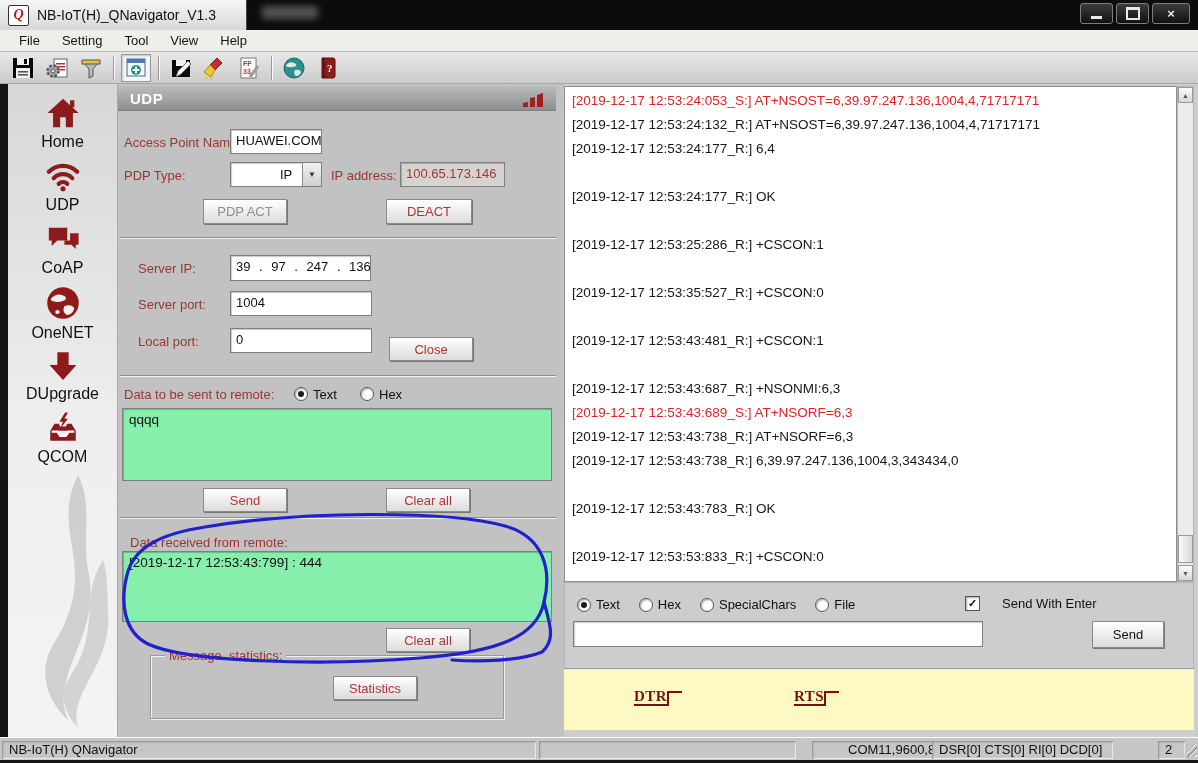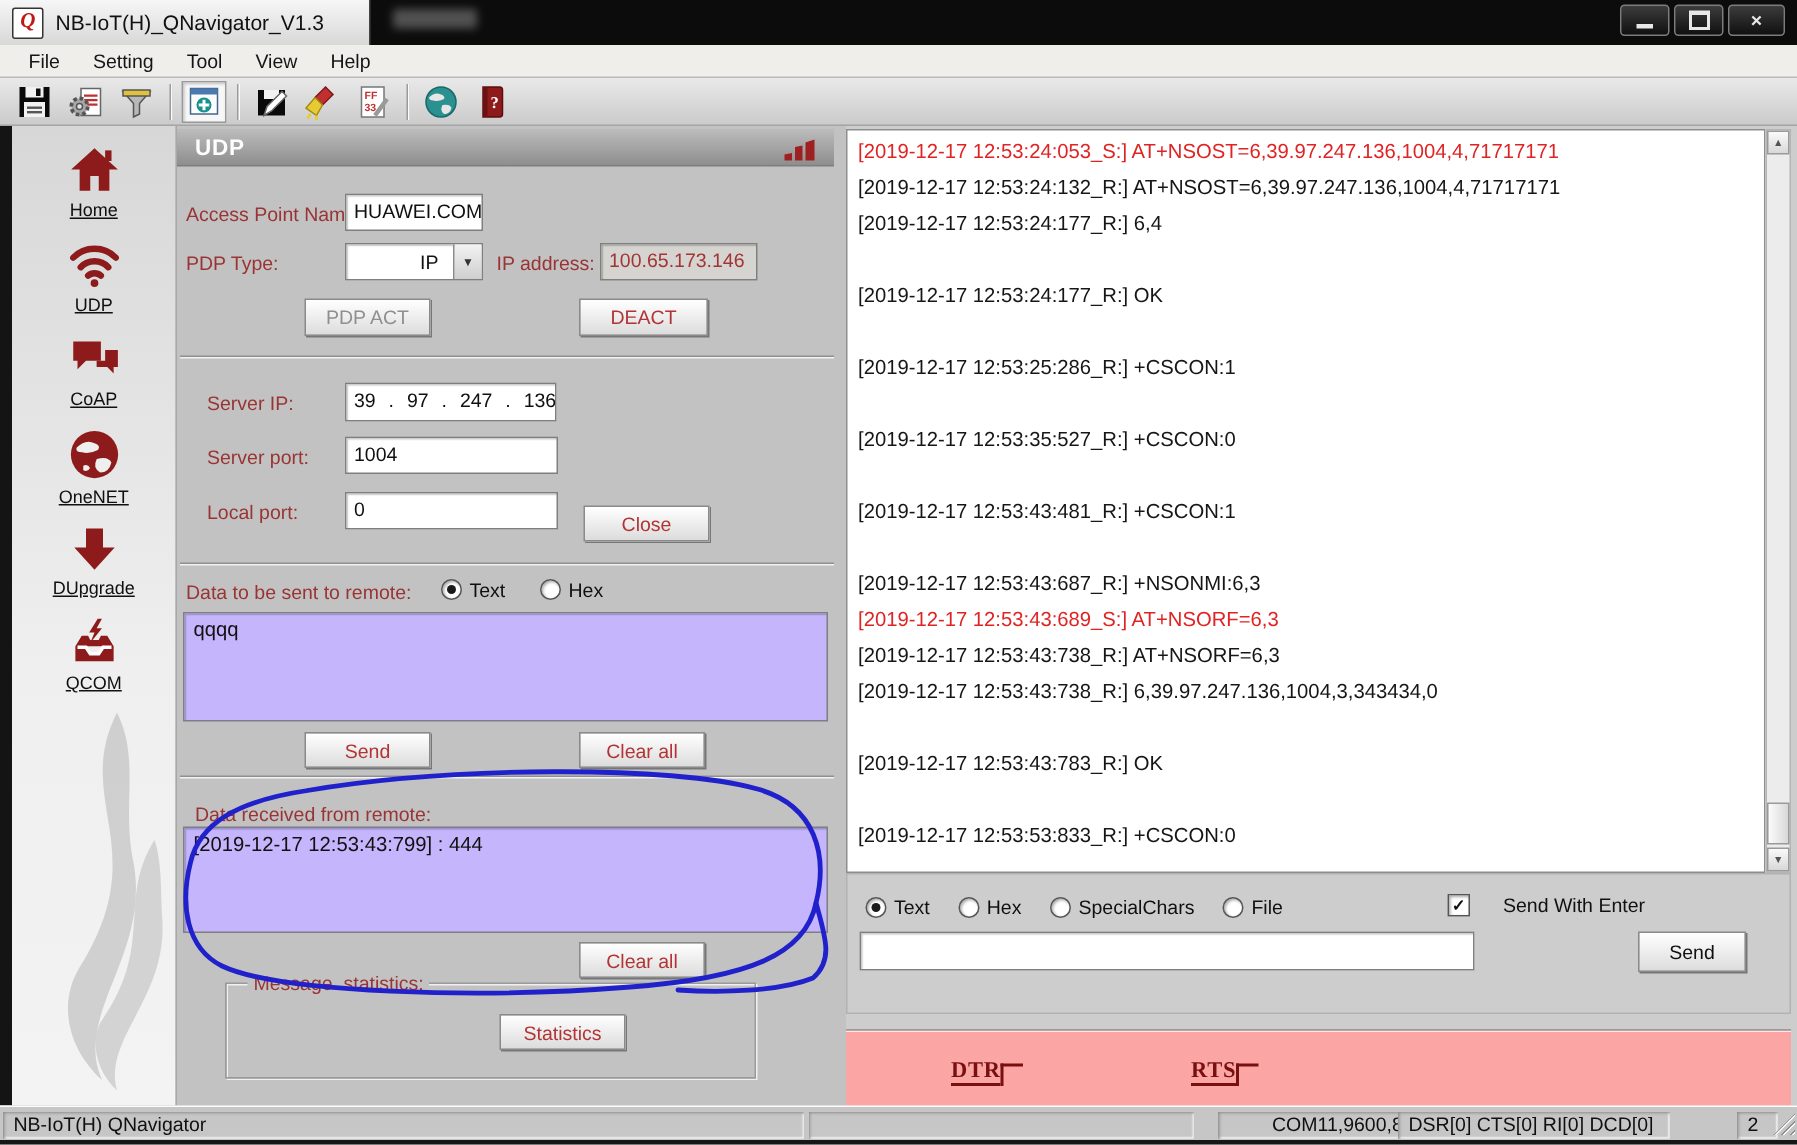--- a/index.html
+++ b/index.html
@@ -35,21 +35,21 @@
   .tbtn.pressed{background:#f7f7f7;border:1px solid #999;box-shadow:inset 1px 1px 2px #c2c2c2;box-sizing:border-box;}
   .tsep{width:1px;height:24px;background:#9a9a9a;border-right:1px solid #fbfbfb;margin:0 6px 0 3px;}
   
   .left-strip{position:absolute;left:0;top:84px;width:8px;height:653px;background:#141414;}
   .sidebar{position:absolute;left:8px;top:84px;width:110px;height:653px;
     background:linear-gradient(180deg,#d7d7d7,#efefef 55%,#f3f3f3);border-right:1px solid #a8a8a8;box-sizing:border-box;}
   .flame{position:absolute;left:0;bottom:2px;}
   .nav{position:relative;padding-top:12px;}
   .nav-item{height:63px;display:flex;flex-direction:column;align-items:center;justify-content:flex-start;cursor:pointer;}
   .nav-item svg{display:block;}
-  .nav-label{font-size:12px;color:#101010;margin-top:3px;text-decoration:underline;}
+  .nav-label{font-size:16px;color:#101010;margin-top:3px;}
   
   .udp-panel{position:absolute;left:118px;top:84px;width:440px;height:653px;background:#c2c2c2;}
   .panel-header{position:absolute;left:0;top:2px;width:438px;height:24px;
     background:linear-gradient(180deg,#bcbcbc,#8e8e8e);display:flex;align-items:center;
     border-bottom:1px solid #7f7f7f;}
   .panel-title{color:#fdfdfd;font-weight:bold;font-size:15px;padding-left:12px;letter-spacing:.5px;}
   .panel-header svg{position:absolute;right:10px;top:6px;}
   .lbl{position:absolute;font-size:13px;color:#9a3434;}
   .inp{position:absolute;background:#fff;border:1px solid #7f7f7f;box-sizing:border-box;
     font-size:13px;color:#101010;padding:3px 5px;box-shadow:inset 1px 1px 1px rgba(0,0,0,.22);overflow:hidden;white-space:pre;}
@@ -63,21 +63,21 @@
     box-shadow:inset 1px 1px 1px rgba(0,0,0,.22);display:flex;align-items:center;padding-left:44px;}
   .select-value{flex:1;font-size:13px;padding-left:5px;}
   .select-arrow{width:18px;height:100%;background:linear-gradient(180deg,#f2f2f2,#cfcfcf);
     border-left:1px solid #8a8a8a;display:flex;align-items:center;justify-content:center;
     font-size:8px;color:#333;}
   .radio{display:inline-block;width:12px;height:12px;border-radius:50%;background:#fff;
     border:1px solid #555;box-shadow:inset 1px 1px 2px #aaa;position:relative;vertical-align:-2px;}
   .radio.sel::after,.radio-item.sel .radio::after{content:"";position:absolute;left:3px;top:3px;width:6px;height:6px;
     border-radius:50%;background:#1a1a1a;}
   .rlabel{font-size:13px;color:#101010;margin-left:5px;}
-  .textbox{position:absolute;background:#c4b5fd;border:1px solid #7f7f7f;box-sizing:border-box;
+  .textbox{position:absolute;background:#86efac;border:1px solid #7f7f7f;box-sizing:border-box;
     box-shadow:inset 1px 1px 1px rgba(0,0,0,.22);font-size:13.5px;padding:3px 6px;white-space:pre-wrap;overflow:hidden;}
   .stats-box{position:absolute;left:32px;top:571px;width:352px;height:62px;
     border:1px solid #9a9a9a;box-shadow:1px 1px 0 #f0f0f0, inset 1px 1px 0 #f0f0f0;}
   .stats-legend{position:absolute;left:14px;top:-8px;background:#c2c2c2;padding:0 4px;
     font-size:13px;color:#9a3434;white-space:pre;}
   
   .log-wrap{position:absolute;left:564px;top:84px;width:634px;height:653px;background:#cdcdcd;}
   .log{position:absolute;left:0;top:2px;width:613px;height:496px;background:#fff;
     border:1px solid #8d8d8d;box-sizing:border-box;padding:2px 7px;overflow:hidden;font-size:13.5px;}
   .log-line{line-height:24px;min-height:24px;white-space:pre-wrap;color:#161616;}
@@ -94,21 +94,21 @@
     border:1px solid #b2b2b2;box-sizing:border-box;}
   .ctrl-radios{position:absolute;left:12px;top:14px;display:flex;gap:19px;}
   .radio-item{display:flex;align-items:center;cursor:pointer;}
   .chk-group{position:absolute;left:400px;top:13px;display:flex;align-items:center;cursor:pointer;}
   .chk{width:13px;height:13px;background:#fff;border:1px solid #555;box-shadow:inset 1px 1px 2px #aaa;
     display:flex;align-items:center;justify-content:center;font-size:11px;font-weight:bold;color:#101010;}
   .chk-label{font-size:13px;margin-left:22px;}
   .send-input{position:absolute;left:8px;top:38px;width:410px;height:26px;background:#fff;
     border:1px solid #7f7f7f;box-shadow:inset 1px 1px 1px rgba(0,0,0,.22);box-sizing:border-box;
     font-size:13px;padding:0 5px;font-family:"Liberation Sans",sans-serif;}
-  .dtr-row{position:absolute;left:0;top:602px;width:630px;height:61px;background:#fca5a5;
+  .dtr-row{position:absolute;left:0;top:584px;width:630px;height:61px;background:#fef9c3;
     border-top:1px solid #9a9a9a;box-shadow:inset 0 1px 0 #efefef;}
   .sig-group{position:absolute;top:20px;display:flex;align-items:flex-end;cursor:default;}
   .sig-label{font-family:"Liberation Serif",serif;font-weight:bold;font-size:15px;color:#7a0f0f;
     border-bottom:2px solid #7a0f0f;letter-spacing:.5px;line-height:15px;}
   .sig-step{display:inline-block;width:13px;height:13px;border-left:2px solid #7a0f0f;
     border-top:2px solid #7a0f0f;margin-bottom:0;}
   
   .statusbar{position:absolute;left:0;top:737px;width:1198px;height:26px;background:#c6c6c6;
     border-top:1px solid #fcfcfc;border-bottom:3px solid #161616;box-sizing:border-box;}
   .seg{position:absolute;top:3px;height:18px;background:#c6c6c6;font-size:13px;color:#101010;

